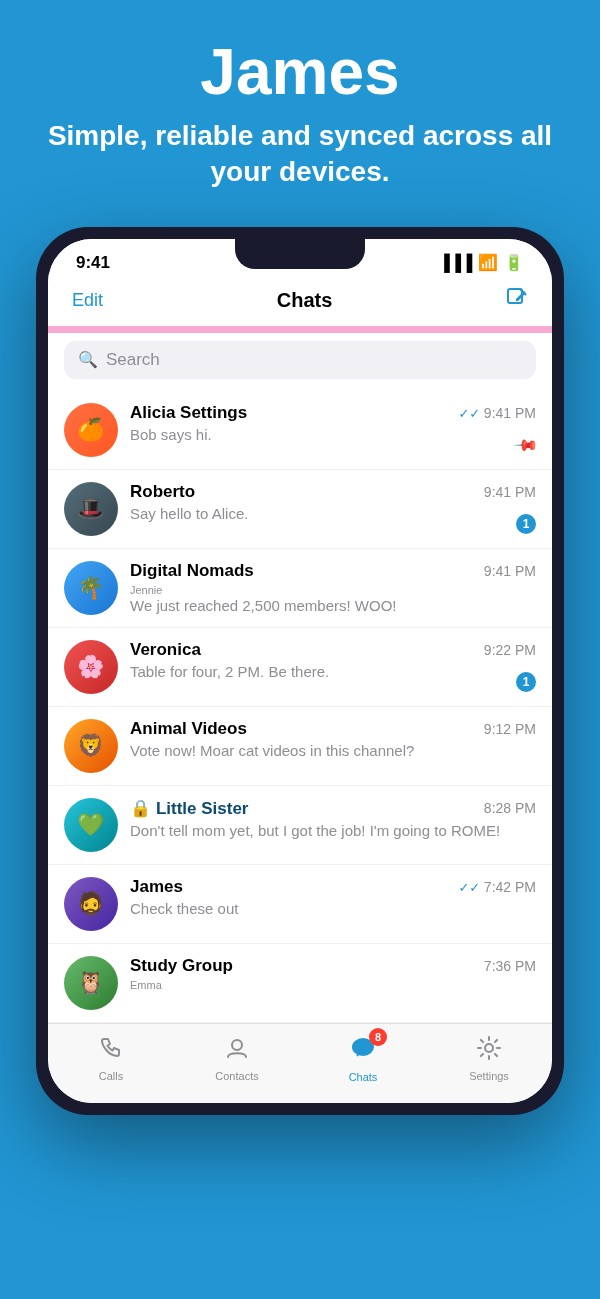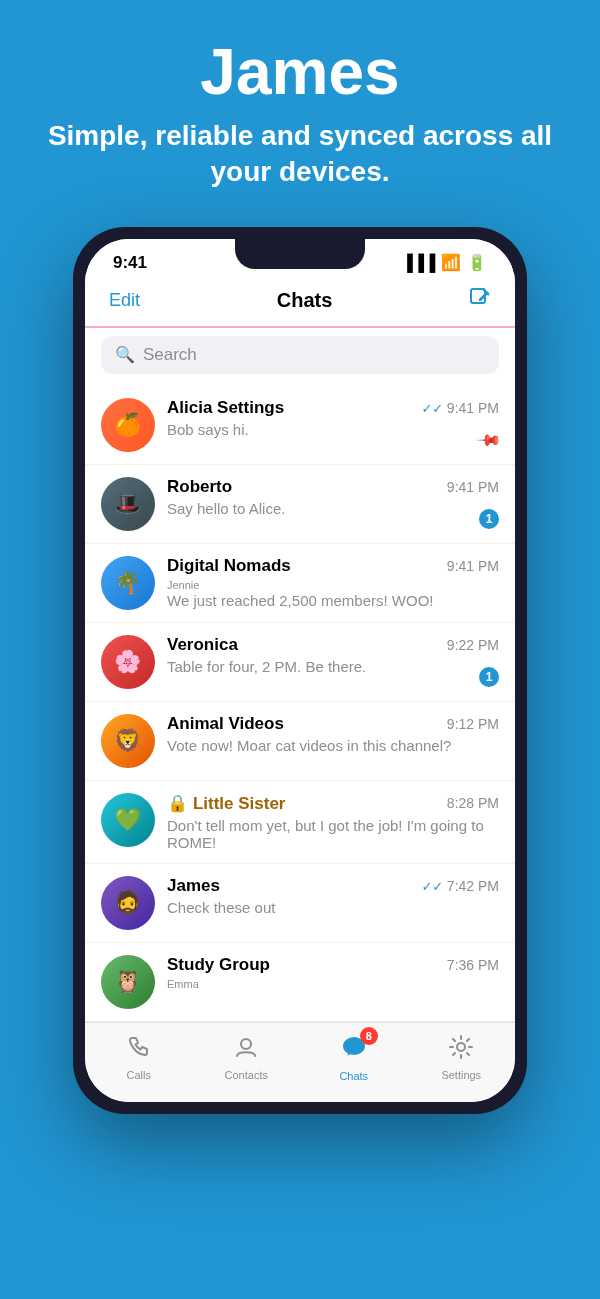--- a/index.html
+++ b/index.html
@@ -32,21 +32,21 @@
       line-height: 1.3;
     }
 
     
     .phone-container {
       display: flex;
       justify-content: center;
       padding-top: 16px;
     }
     .phone-frame {
-      width: 454px;
+      width: 528px;
       background: #1a1a2e;
       border-radius: 52px;
       padding: 12px;
       box-shadow: 0 30px 80px rgba(0,0,0,0.4);
       position: relative;
     }
     .phone-inner {
       background: white;
       border-radius: 44px;
       overflow: hidden;
@@ -83,21 +83,21 @@
       border-radius: 0 0 20px 20px;
     }
 
     
     .nav-bar {
       background: white;
       display: flex;
       justify-content: space-between;
       align-items: center;
       padding: 8px 24px 12px;
-      border-bottom: 2px solid #f9a8d4;
+      border-bottom: 7px solid #f9a8d4;
     }
     .nav-edit {
       color: #2196D3;
       font-size: 18px;
       font-weight: 400;
     }
     .nav-title {
       font-size: 20px;
       font-weight: 700;
       color: #000;
@@ -172,21 +172,21 @@
       justify-content: space-between;
       align-items: center;
       margin-bottom: 3px;
     }
     .chat-name {
       font-size: 17px;
       font-weight: 600;
       color: #000;
     }
     .chat-name.locked {
-      color: #a16207;
+      color: #0c4a6e;
     }
     .chat-time {
       font-size: 14px;
       color: #8e8e93;
       flex-shrink: 0;
     }
     .chat-time.blue-ticks::before {
       content: '✓✓ ';
       color: #2196D3;
       font-size: 13px;

